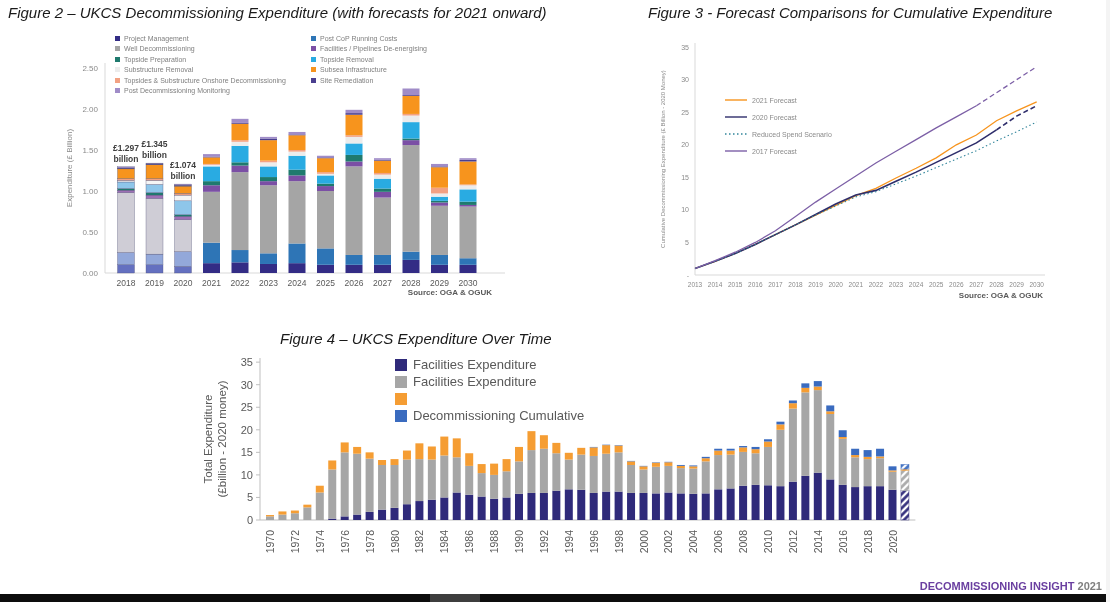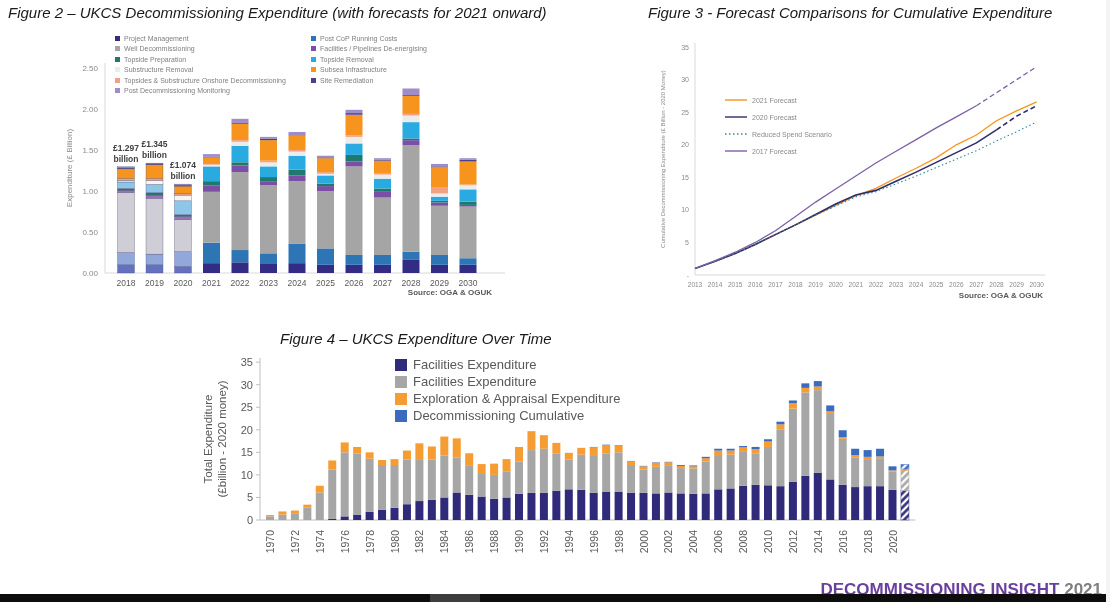--- a/index.html
+++ b/index.html
@@ -16,21 +16,21 @@
   #fig2-legend .col1{width:196px;}
   .lg2-row{display:flex;align-items:center;height:10.5px;}
   .lg2-swatch{width:5px;height:5px;margin-right:4px;flex:none;}
   .lg2-label{font-size:7px;color:#7f7f7f;white-space:nowrap;}
   
   #fig4-legend{position:absolute;left:395px;top:356px;display:flex;flex-direction:column;}
   .lg4-row{display:flex;align-items:center;height:17px;}
   .lg4-swatch{width:12px;height:12px;margin-right:6px;flex:none;}
   .lg4-label{font-size:13px;color:#595959;white-space:nowrap;}
   
-  #footer-text{position:absolute;right:8px;top:580px;font-size:17px;font-weight:bold;white-space:nowrap;}
+  #footer-text{position:absolute;right:8px;top:580px;font-size:11px;font-weight:bold;white-space:nowrap;}
   #footer-brand{color:#6a3fa0;}
   #footer-year{color:#7f7f7f;font-weight:bold;}
   #footer-bar{position:absolute;left:0;bottom:0;width:1110px;height:8px;background:#0d0d0d;}
   #footer-bar-gray{position:absolute;left:430px;bottom:0;width:50px;height:8px;background:#3d3d3d;}
   #page-right-edge{position:absolute;right:0;top:0;width:4px;height:602px;background:#f4f4f4;}
   .chart-svg{position:absolute;}
   #fig2-svg{left:60px;top:55px;}
   #fig3-svg{left:655px;top:38px;}
   #fig4-svg{left:195px;top:350px;}
 </style>
@@ -562,21 +562,20 @@
       <div class="lg4-row">
         <span class="lg4-swatch" style="background: rgb(47, 42, 122);"></span>
         <span class="lg4-label">Facilities Expenditure</span>
       </div>
       <div class="lg4-row">
         <span class="lg4-swatch" style="background: rgb(166, 166, 166);"></span>
         <span class="lg4-label">Facilities Expenditure</span>
       </div>
       <div class="lg4-row">
         <span class="lg4-swatch" style="background: rgb(245, 157, 51);"></span>
-        <span class="lg4-label">Exploration &amp; Appraisal Expenditure</span>
       </div>
       <div class="lg4-row">
         <span class="lg4-swatch" style="background: rgb(58, 107, 191);"></span>
         <span class="lg4-label">Decommissioning Cumulative</span>
       </div>
     </div>
 
   <div id="footer-text"><span id="footer-brand">DECOMMISSIONING INSIGHT</span> <span id="footer-year">2021</span></div>
   <div id="footer-bar">
       <div id="footer-bar-gray"></div>

